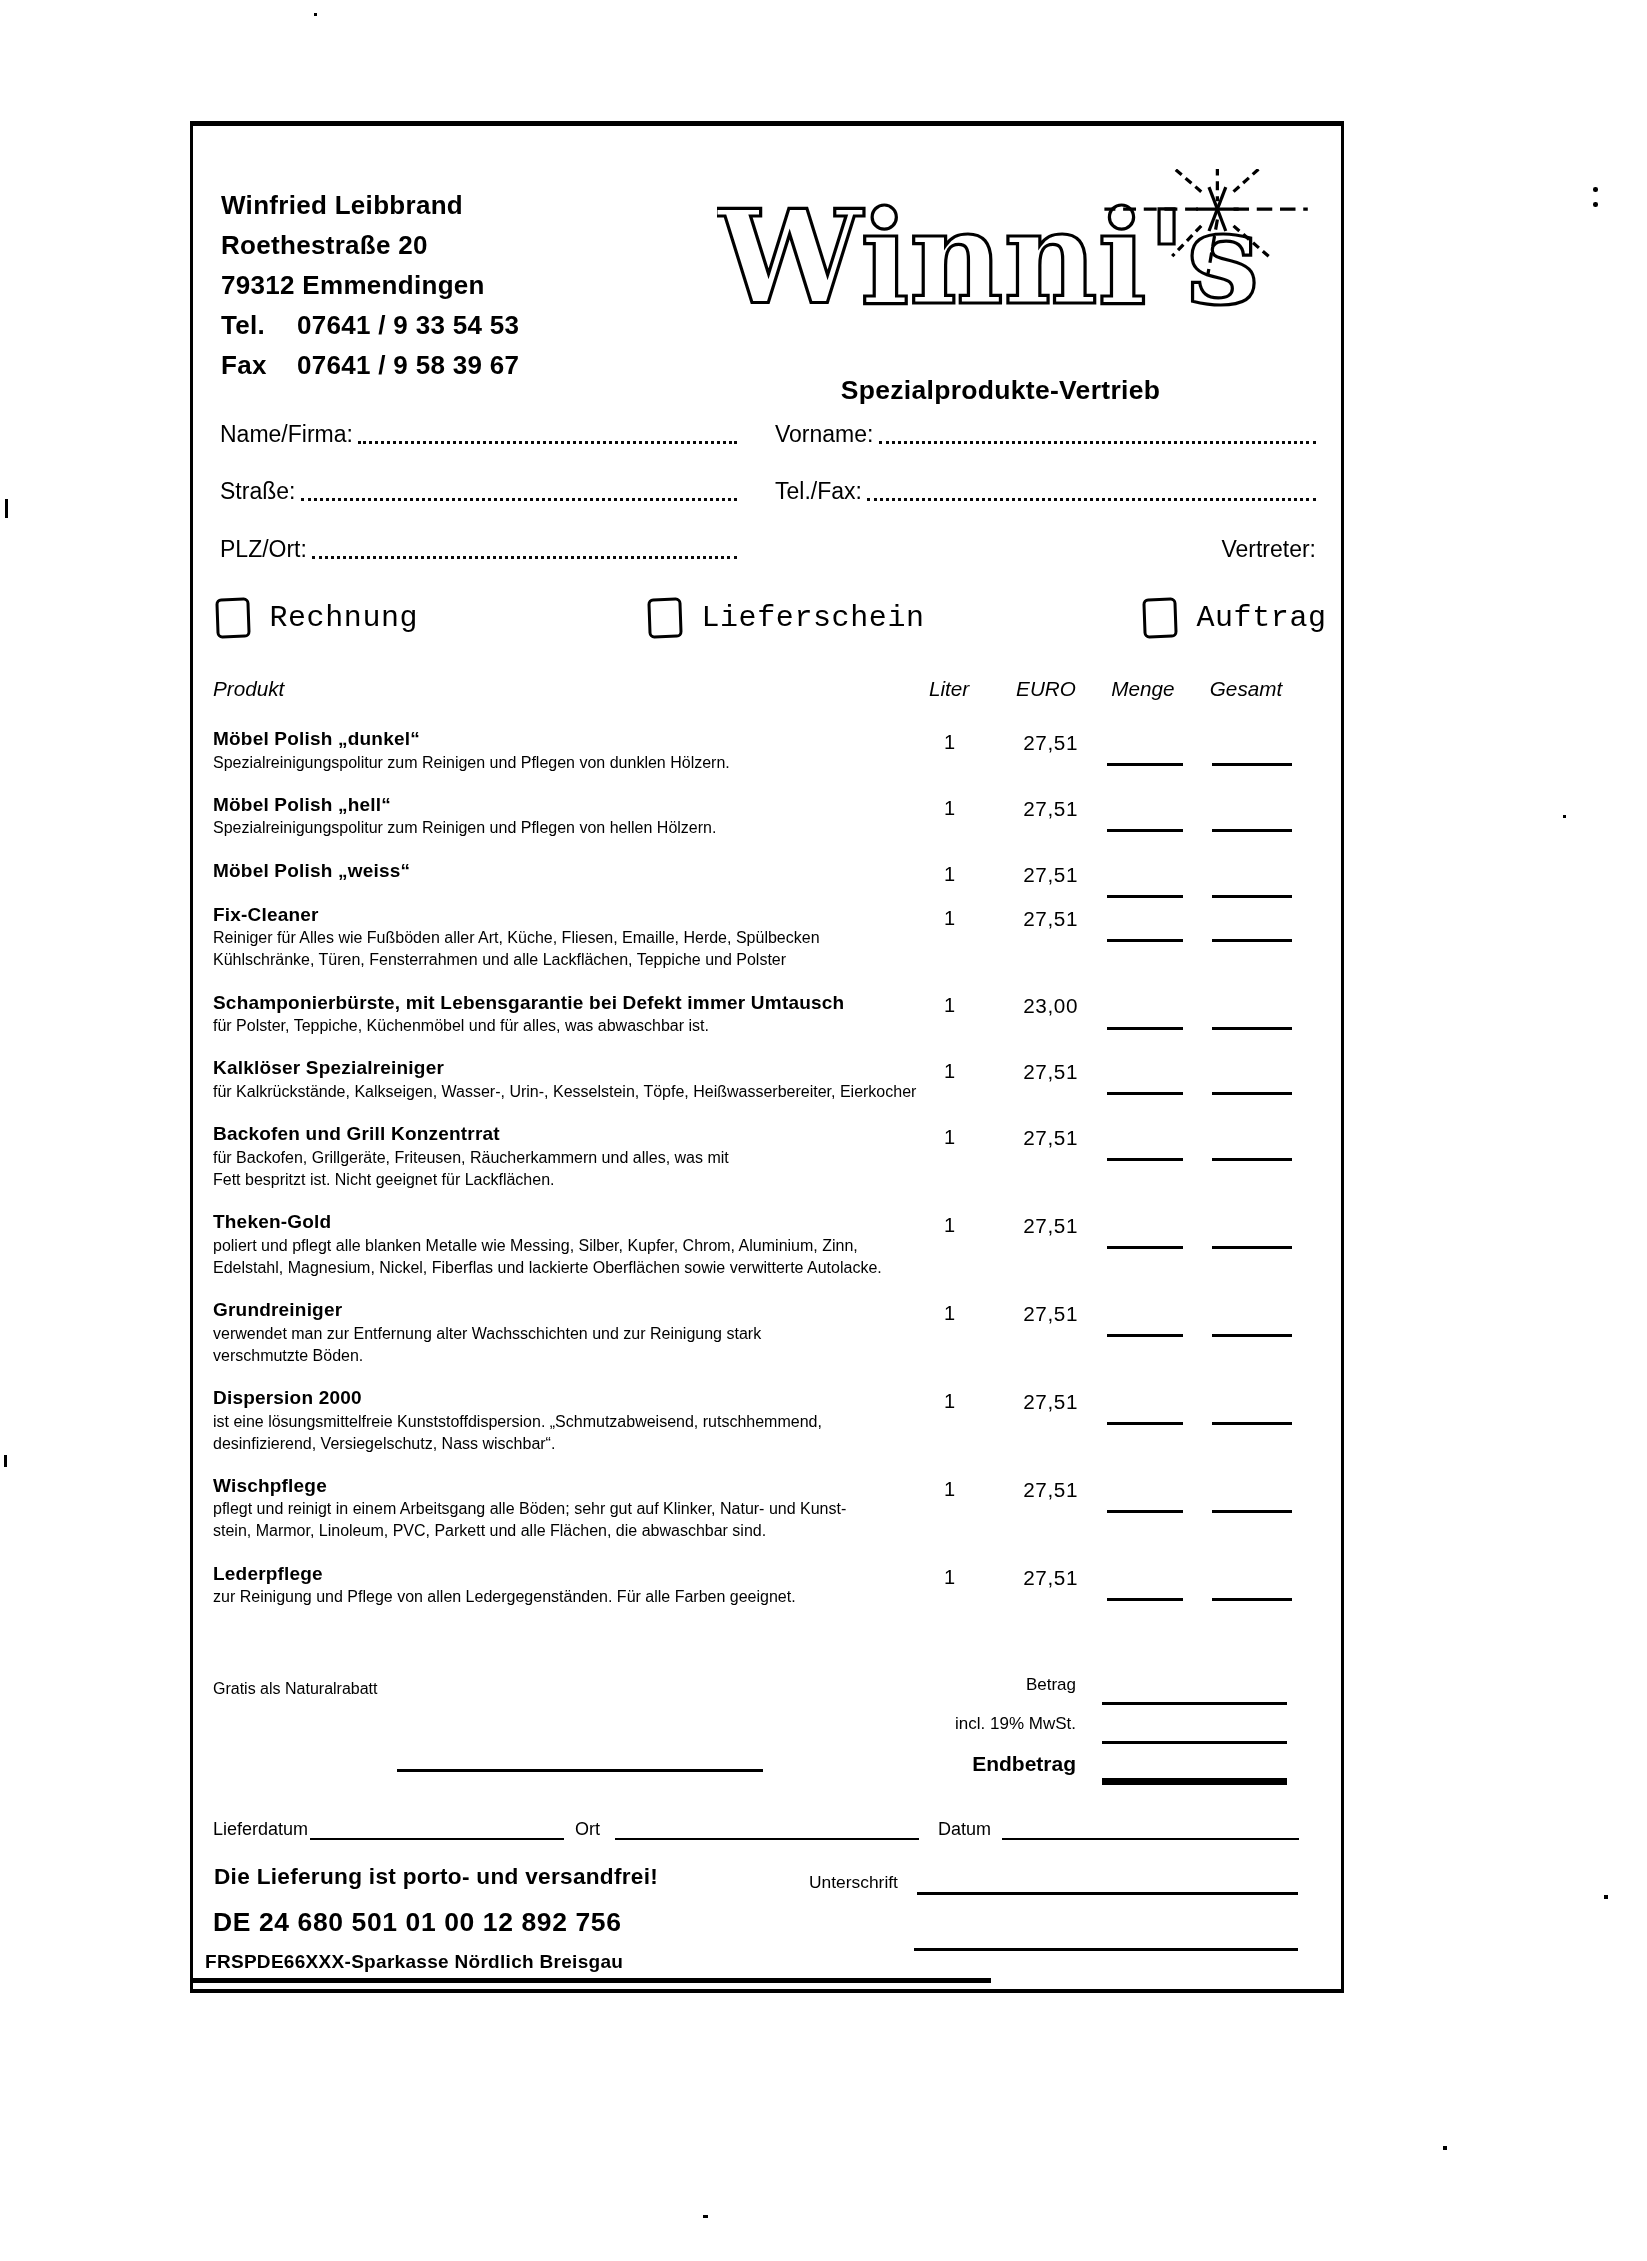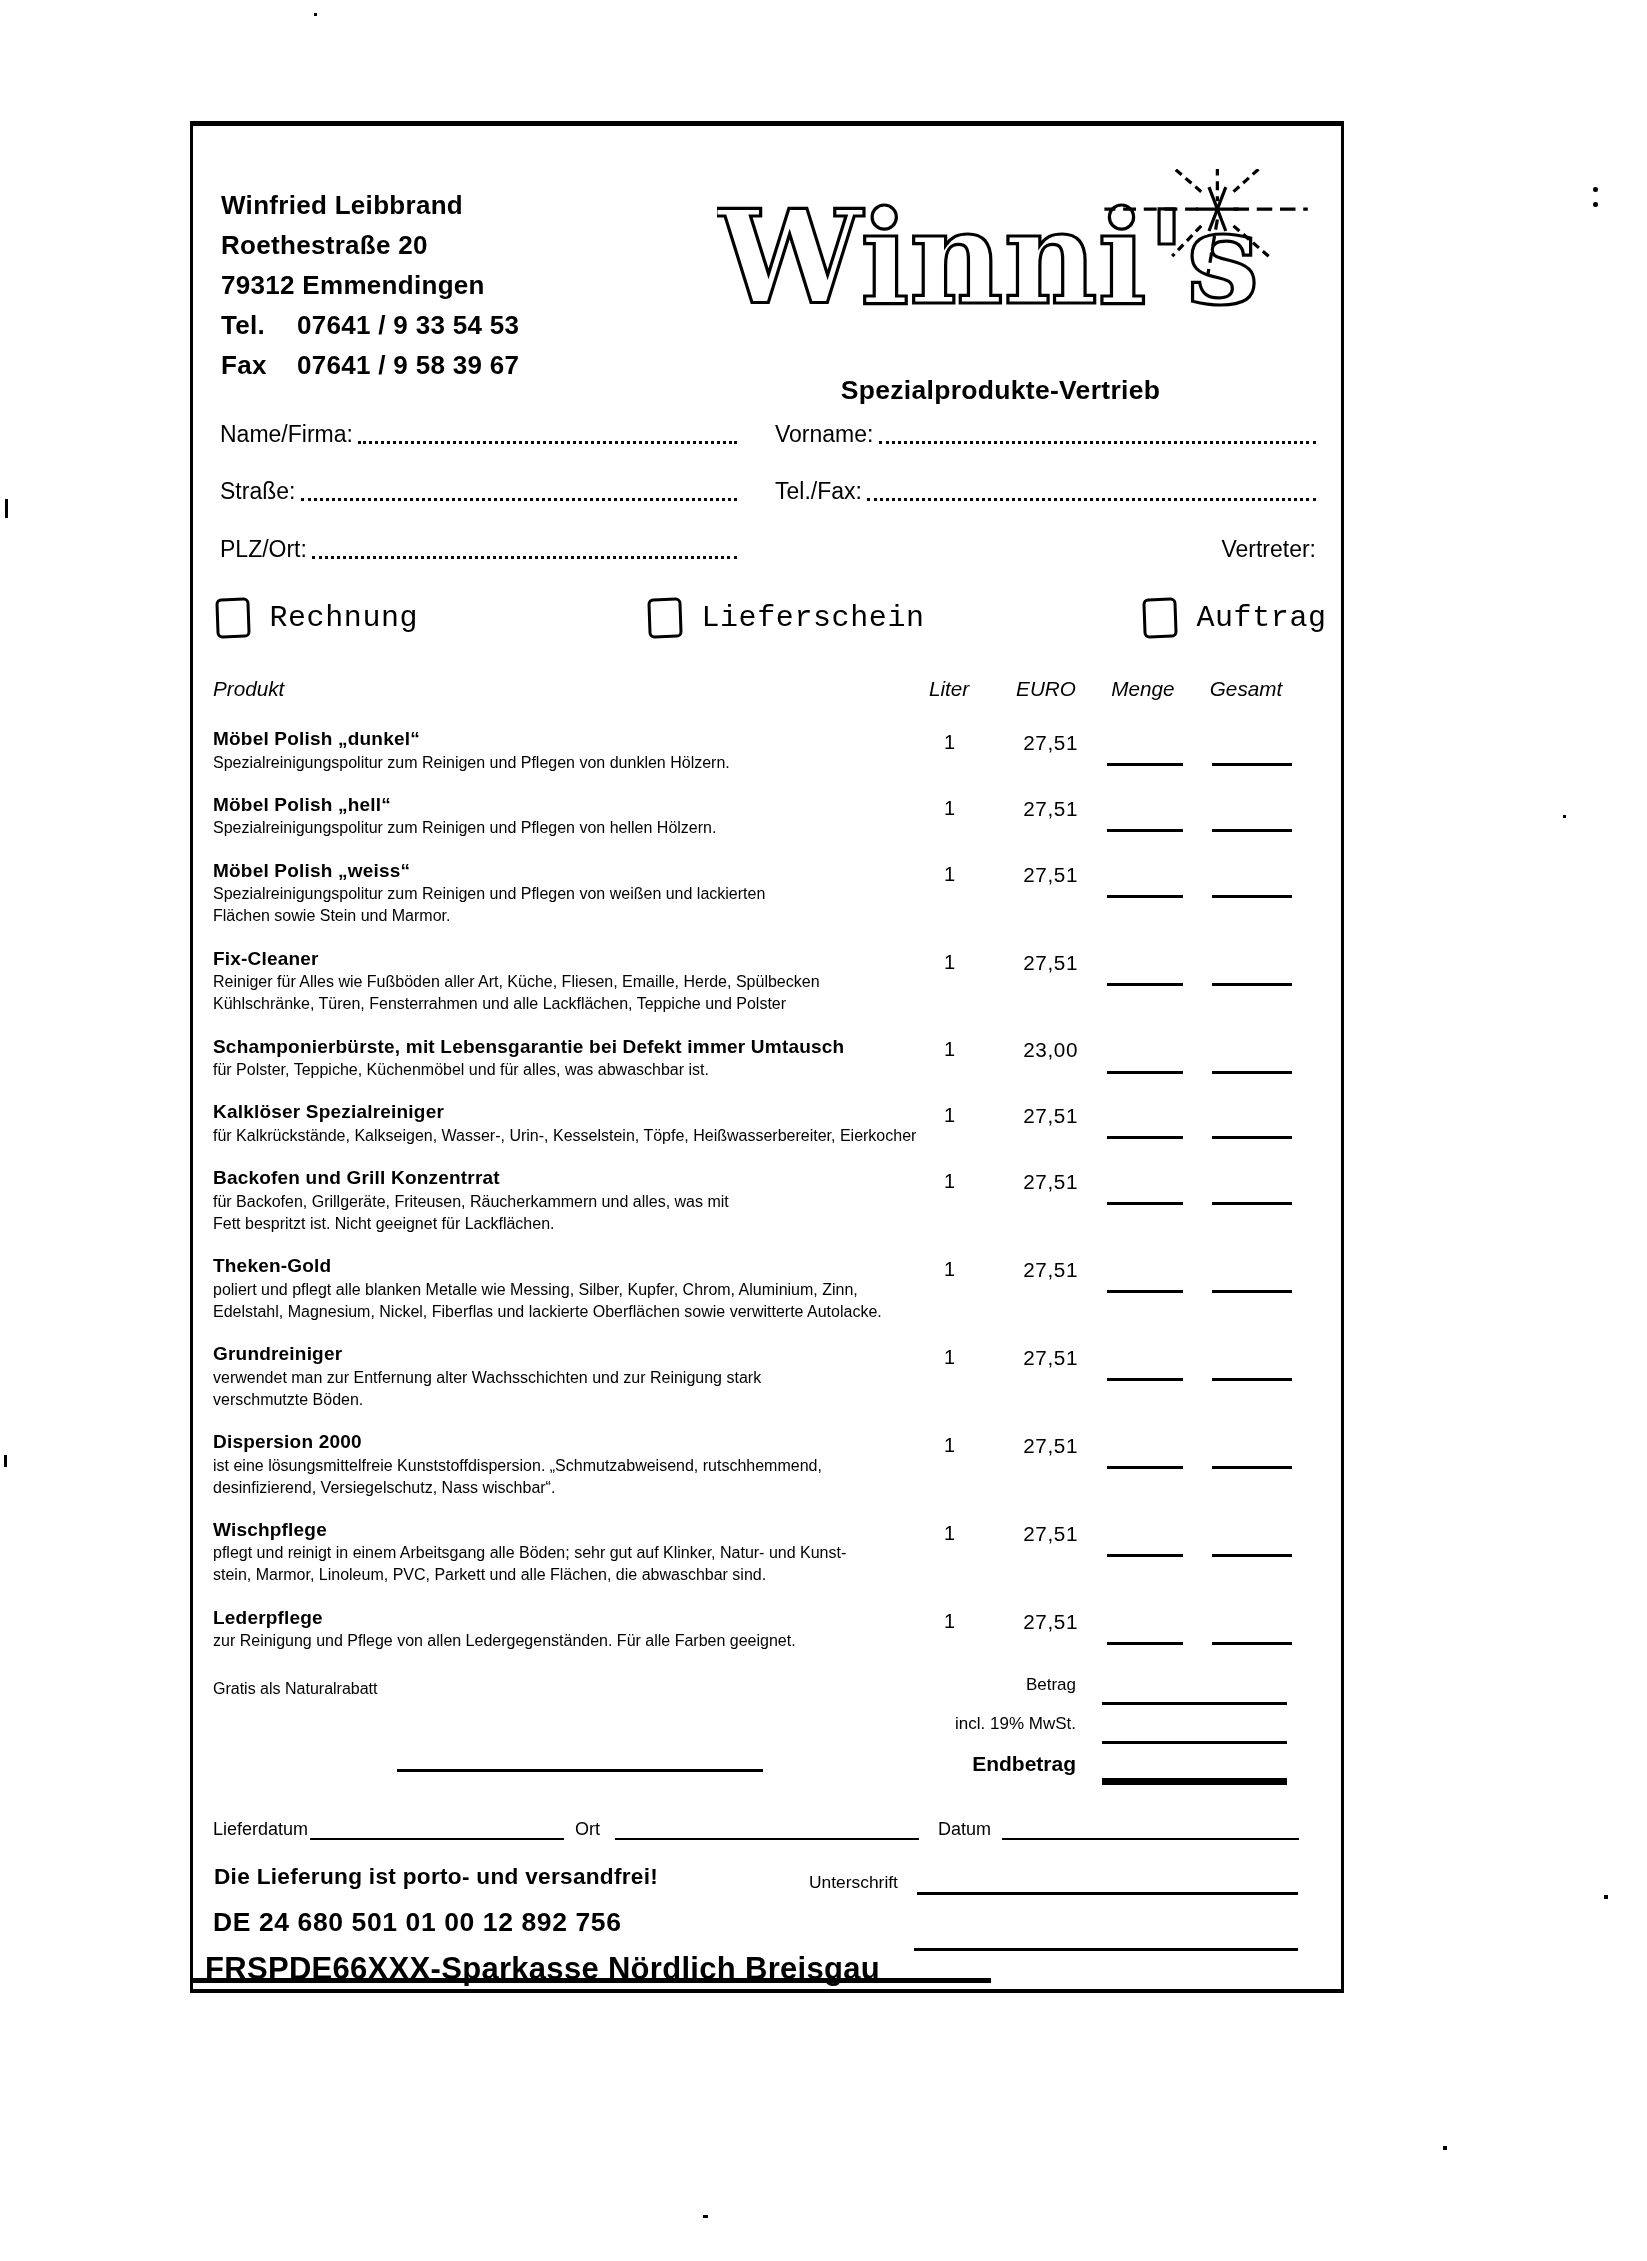--- a/index.html
+++ b/index.html
@@ -65,21 +65,21 @@
   .dl-line{position:absolute;top:1820px;height:18px;border-bottom:2.6px solid #000;}
   #lief-lbl{left:213px;} #lief-line{left:310px;width:254px;}
   #ort-lbl{left:575px;}  #ort-line{left:615px;width:304px;}
   #datum-lbl{left:938px;} #datum-line{left:1002px;width:297px;}
   
   #ship-note{position:absolute;left:214px;top:1864px;font-size:22.6px;font-weight:bold;letter-spacing:0.3px;}
   #unterschrift-lbl{position:absolute;left:809px;top:1872px;font-size:17.4px;}
   #unterschrift-line{position:absolute;left:917px;top:1873px;width:381px;height:19.4px;border-bottom:3.2px solid #000;}
   #iban{position:absolute;left:213px;top:1907px;font-size:26.5px;font-weight:bold;letter-spacing:0.6px;}
   #right-line{position:absolute;left:914px;top:1929px;width:384px;height:19.4px;border-bottom:3.9px solid #000;}
-  #bank{position:absolute;left:205px;top:1951px;font-size:31px;font-weight:bold;letter-spacing:0.3px;}
+  #bank{position:absolute;left:205px;top:1951px;font-size:19px;font-weight:bold;letter-spacing:0.3px;}
   #bank-underline{position:absolute;left:191px;top:1953px;width:800px;height:24.5px;border-bottom:5.8px solid #000;}
   
   .speck{position:absolute;background:#000;}
 </style>
 </head>
 <body>
 
 <div id="page-frame"></div>
 
 <div id="vendor">
@@ -176,22 +176,20 @@
     <span class="gline"></span>
     <div class="pdesc">Spezialreinigungspolitur zum Reinigen und Pflegen von hellen Hölzern.</div>
   </div>
 
   <div class="prow">
     <span class="ptitle">Möbel Polish „weiss“</span>
     <span class="pliter">1</span>
     <span class="peuro">27,51</span>
     <span class="mline"></span>
     <span class="gline"></span>
-    <div class="pdesc">Spezialreinigungspolitur zum Reinigen und Pflegen von weißen und lackierten
-Flächen sowie Stein und Marmor.</div>
   </div>
 
   <div class="prow">
     <span class="ptitle">Fix-Cleaner</span>
     <span class="pliter">1</span>
     <span class="peuro">27,51</span>
     <span class="mline"></span>
     <span class="gline"></span>
     <div class="pdesc">Reiniger für Alles wie Fußböden aller Art, Küche, Fliesen, Emaille, Herde, Spülbecken
 Kühlschränke, Türen, Fensterrahmen und alle Lackflächen, Teppiche und Polster</div>

